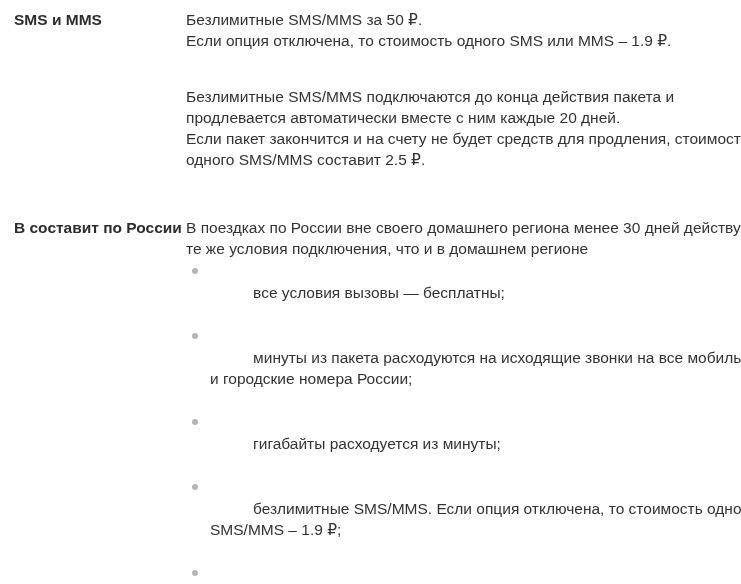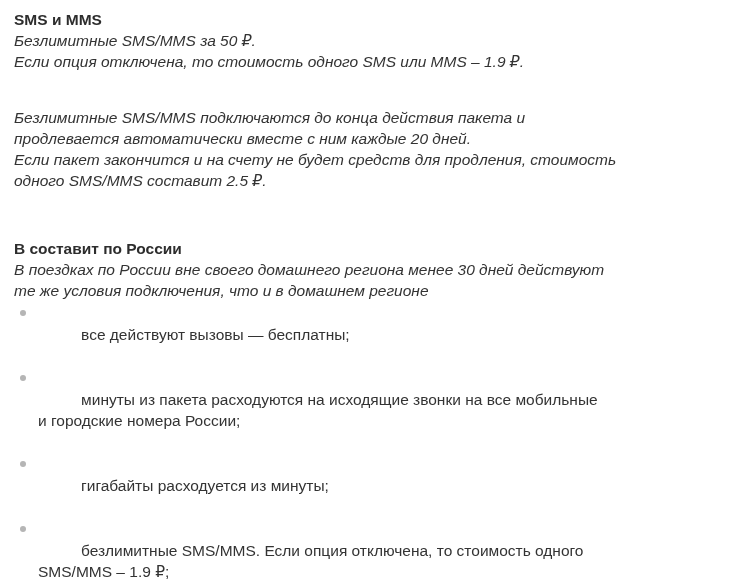--- a/index.html
+++ b/index.html
@@ -15,40 +15,38 @@
     line-height: 21px;
     color: #333333;
     -webkit-font-smoothing: antialiased;
   }
   .content {
     padding: 9px 0 0 14px;
   }
   .section {
     display: flex;
     align-items: flex-start;
-    flex-direction: column;
   }
   .section + .section {
     margin-top: 47px;
   }
   .section-title {
     width: 172px;
     flex-shrink: 0;
     font-weight: bold;
     color: #2d2d2d;
     white-space: pre;
   }
   .section-body {
     flex: 1;
     min-width: 0;
   }
   .para {
     white-space: pre;
     margin: 0;
-    font-style: italic;
   }
   .para + .para {
     margin-top: 35px;
   }
   ul.bullet-list {
     list-style: none;
     margin: 2px 0 0 0;
     padding: 0;
   }
   ul.bullet-list li {
@@ -87,21 +85,21 @@
     </div>
   </div>
 
   <div class="section">
     <div class="section-title">В составит по России</div>
     <div class="section-body">
       <p class="para">В поездках по России вне своего домашнего региона менее 30 дней действуют
 те же условия подключения, что и в домашнем регионе</p>
       <ul class="bullet-list">
         <li>
-          <span class="bullet-dot"></span><span>все действуют вызовы — бесплатны;</span>
+          <span class="bullet-dot"></span><span>все условия вызовы — бесплатны;</span>
         </li>
         <li>
           <span class="bullet-dot"></span><span>минуты из пакета расходуются на исходящие звонки на все мобильные
 и городские номера России;</span>
         </li>
         <li>
           <span class="bullet-dot"></span><span>гигабайты расходуется из минуты;</span>
         </li>
         <li>
           <span class="bullet-dot"></span><span>безлимитные SMS/MMS. Если опция отключена, то стоимость одного

